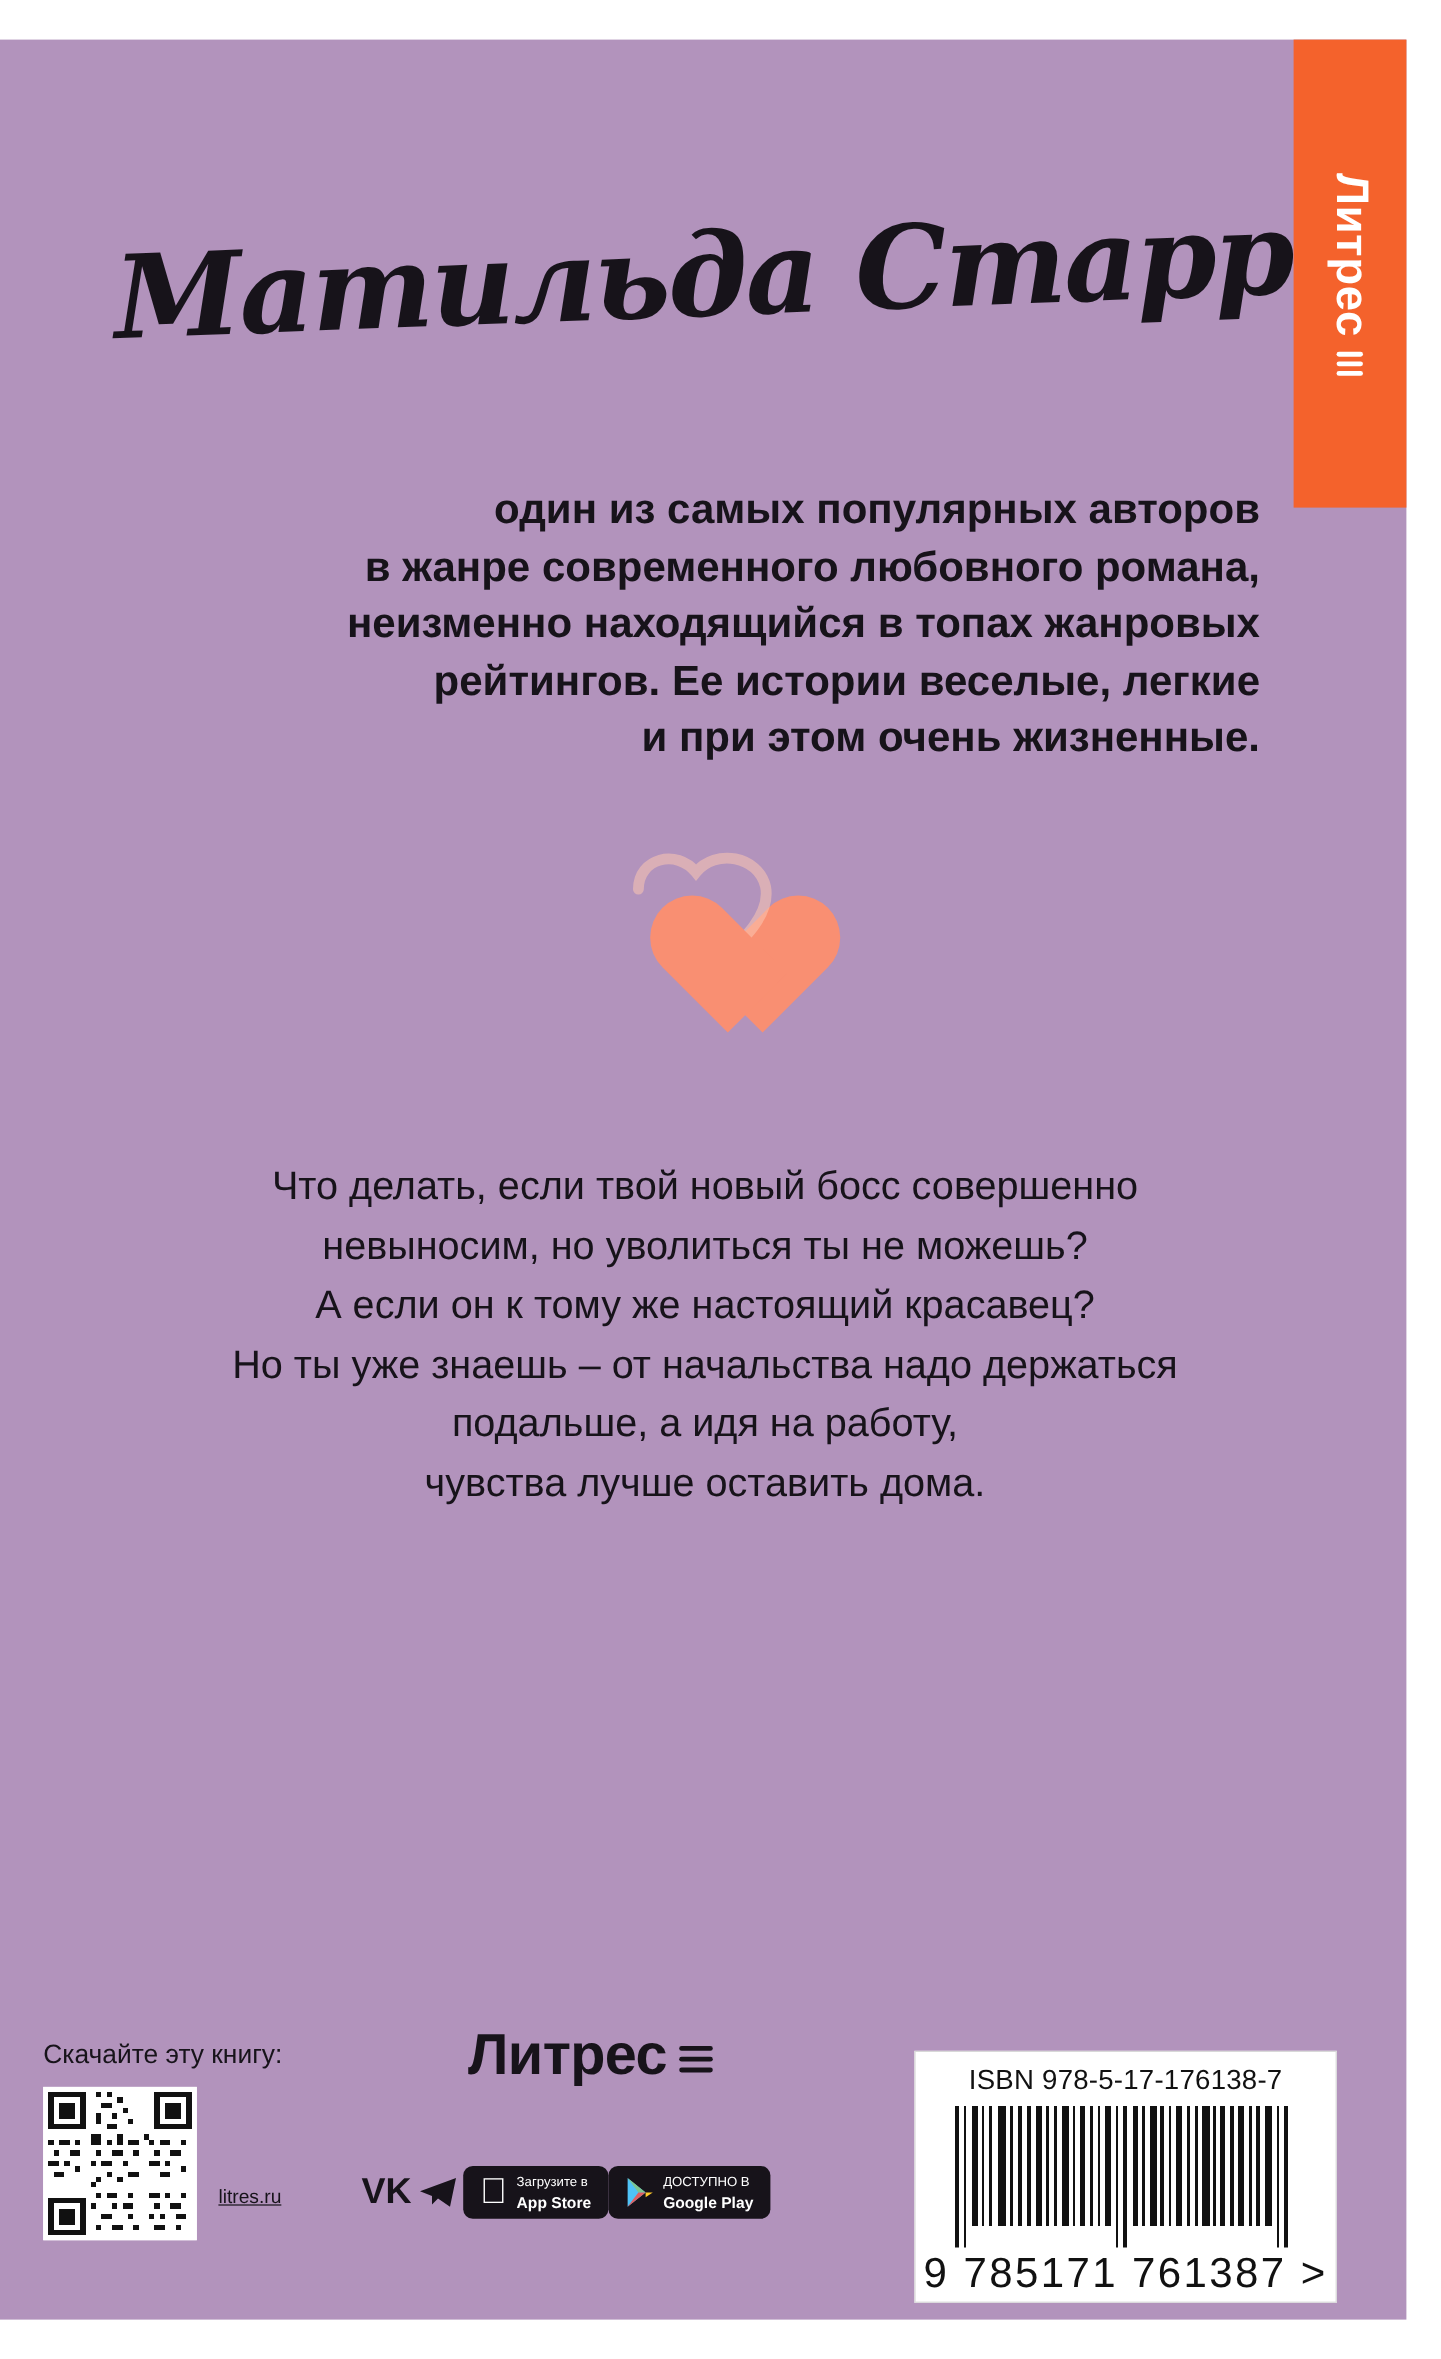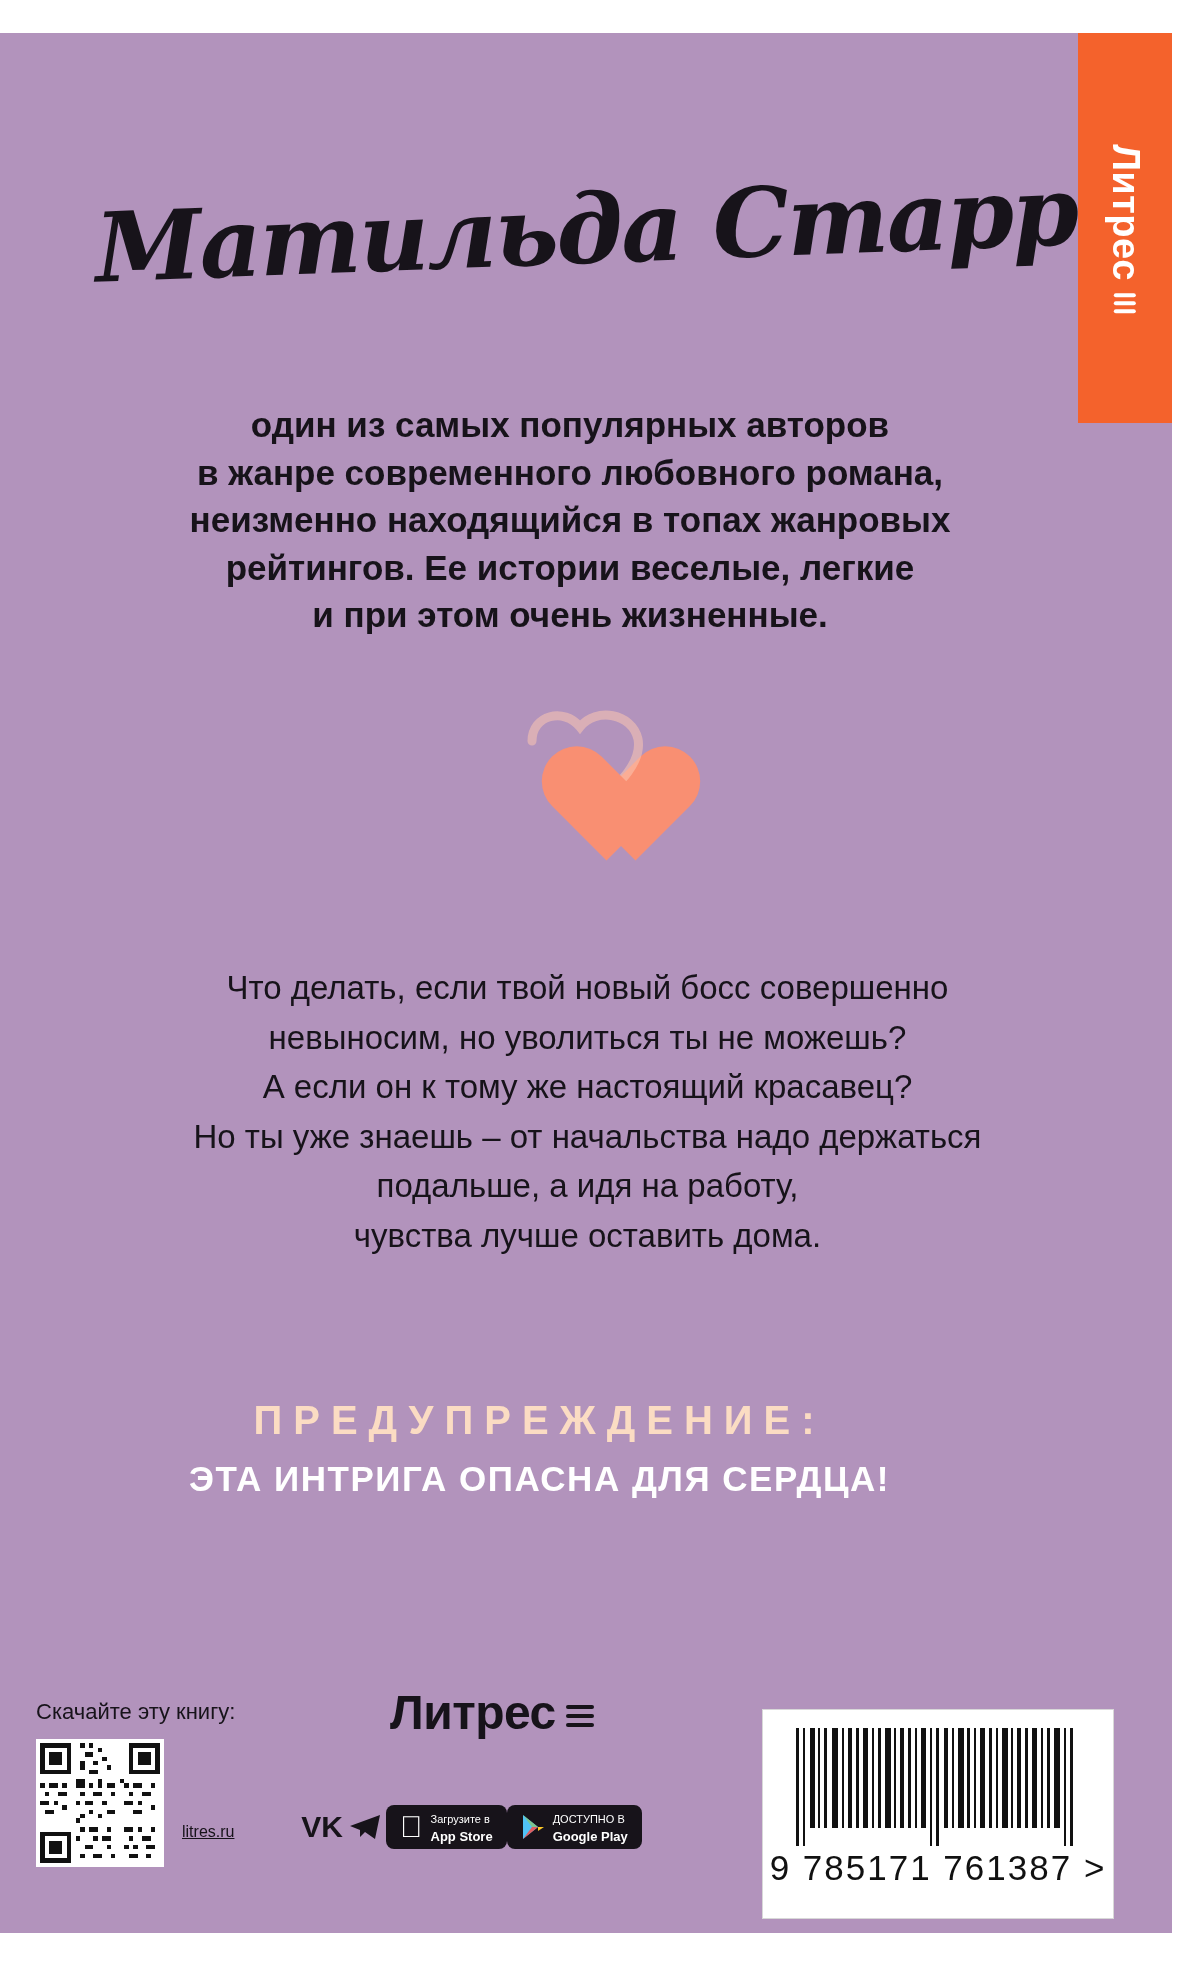--- a/index.html
+++ b/index.html
@@ -79,21 +79,21 @@
     color: #17131a;
     letter-spacing: -2px;
     transform: rotate(-2.2deg);
   }
 
   .author-blurb {
     position: absolute;
     left: 90px;
     width: 960px;
     top: 368px;
-    text-align: center;
+    text-align: right;
     color: #17131a;
     font-size: 35px;
     font-weight: bold;
     line-height: 1.36;
   }
 
   
   .heart-wrap {
     position: absolute;
     left: 0;
@@ -334,24 +334,20 @@
 
     <div class="synopsis">
       <span style="white-space: pre-line;">Что делать, если твой новый босс совершенно
 невыносим, но уволиться ты не можешь?
 А если он к тому же настоящий красавец?
 Но ты уже знаешь – от начальства надо держаться
 подальше, а идя на работу,
 чувства лучше оставить дома.</span>
     </div>
 
-    <div class="warning">
-      <div class="warning-title">ПРЕДУПРЕЖДЕНИЕ:</div>
-      <div class="warning-sub">ЭТА ИНТРИГА ОПАСНА ДЛЯ СЕРДЦА!</div>
-    </div>
 
     <div class="download-label">Скачайте эту книгу:</div>
 
     <div class="qr">
       <svg width="128" height="128" viewBox="0 0 29 29" shape-rendering="crispEdges">
         <rect width="29" height="29" fill="#ffffff"></rect>
         <g fill="#111111">
           <rect x="1" y="1" width="7" height="1"></rect>
             <rect x="1" y="7" width="7" height="1"></rect>
           <rect x="1" y="1" width="1" height="7"></rect>
@@ -473,20 +469,21 @@
           </svg>
         </span>
         <span>
           <span class="s-top">ДОСТУПНО В</span><br>
           <span class="s-bot">Google Play</span>
         </span>
       </div>
     </div>
 
     <div class="isbn-box">
+      <div class="isbn-text">ISBN 978-5-17-176138-7</div>
       <svg class="barcode" viewBox="0 0 296 118" shape-rendering="crispEdges">
         <rect width="296" height="118" fill="#ffffff"></rect>
         <g fill="#111111">
           <rect x="6" y="0" width="3" height="118"></rect>
             <rect x="13" y="0" width="2" height="118"></rect>
           <rect x="20" y="0" width="5" height="100"></rect>
             <rect x="28" y="0" width="2" height="100"></rect>
           <rect x="34" y="0" width="3" height="100"></rect>
             <rect x="42" y="0" width="6" height="100"></rect>
           <rect x="52" y="0" width="2" height="100"></rect>

